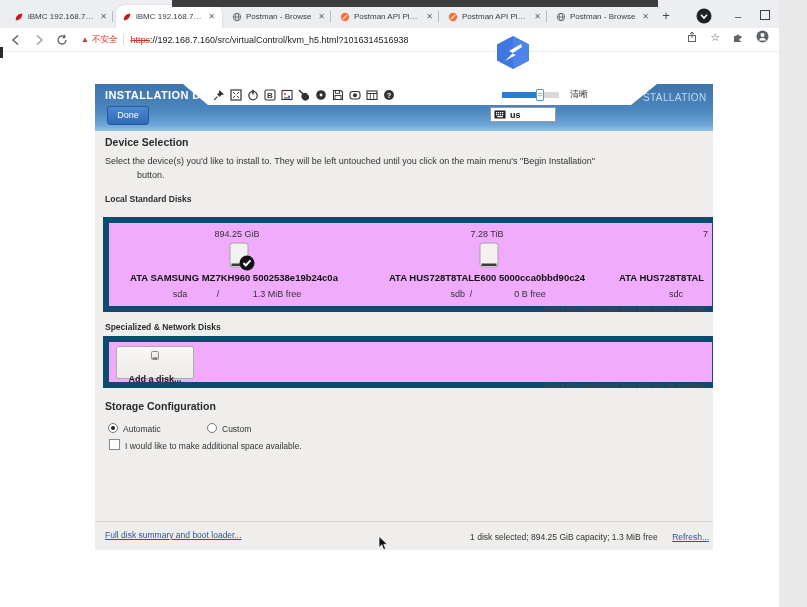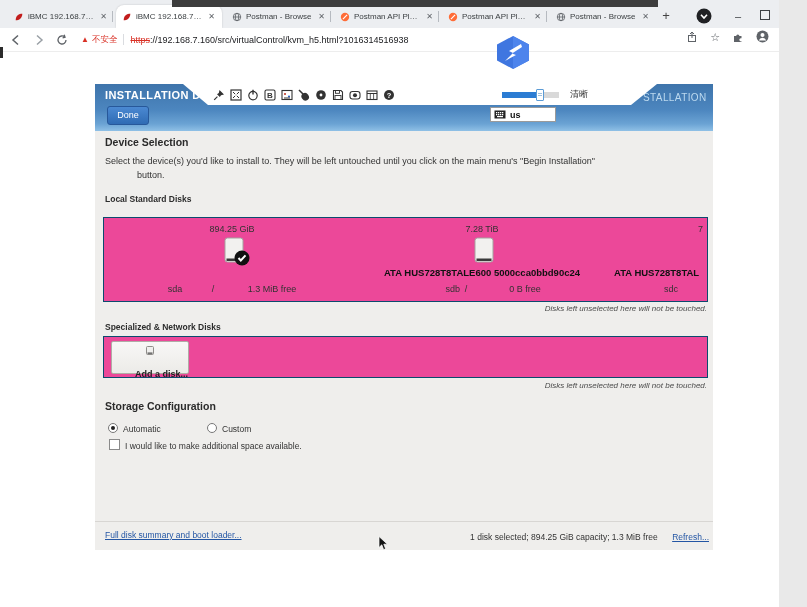--- a/index.html
+++ b/index.html
@@ -44,31 +44,31 @@
           background:linear-gradient(180deg,#3e74ab 0%,#4c86bf 55%,#6ba3d4 85%,#8fc0e6 100%);}
   .banner-title{position:absolute;left:10px;top:5px;font-size:11px;font-weight:bold;color:#fff;
                 letter-spacing:.4px;white-space:nowrap;}
   .banner-right{position:absolute;left:548px;top:8px;font-size:10px;color:#bcd9ef;letter-spacing:.4px;}
   .donebtn{position:absolute;left:12px;top:22px;width:40px;height:17px;
            background:linear-gradient(#4b89d2,#2f6bb4);border:1px solid #27589a;border-radius:3px;
            color:#fff;font-size:9px;text-align:center;line-height:16px;}
   .sechdr{position:absolute;font-size:10.5px;font-weight:bold;color:#2b2b2b;}
   .bodytxt{position:absolute;font-size:9px;color:#333;}
   .minihdr{position:absolute;font-size:8.5px;font-weight:bold;color:#2d2d2d;}
-  .panel{position:absolute;left:8px;width:603px;background:#ec4899;border:1px solid #0c4a6e;overflow:hidden;}
+  .panel{position:absolute;left:8px;width:603px;background:#f0abfc;border:6px solid #0c4a6e;overflow:hidden;}
   .note{position:absolute;right:6px;font-size:8px;font-style:italic;color:#4a4a4a;}
   .diskcol{position:absolute;top:0;width:244px;height:82px;}
   .cap{position:absolute;top:6px;width:126px;text-align:center;font-size:9px;color:#333;}
   .diskicon{position:absolute;top:19px;}
   .dname{position:absolute;top:49px;width:244px;text-align:center;font-size:9.5px;font-weight:bold;color:#111;
          white-space:nowrap;}
   .ddev{position:absolute;top:66px;font-size:9px;color:#333;}
   .addbtn{position:absolute;left:7px;top:4px;width:76px;height:31px;border:1px solid #b0aca6;border-radius:2px;
           background:linear-gradient(#f8f7f6,#ecebe8);text-align:center;}
-  .addbtn .lbl{font-size:9px;font-weight:bold;color:#222;display:block;margin-top:9px;text-align:right;}
+  .addbtn .lbl{font-size:9px;font-weight:bold;color:#222;display:block;margin-top:9px;}
   .radio{width:8px;height:8px;border:1px solid #777;border-radius:50%;background:#fff;display:inline-block;
          vertical-align:-1px;position:relative;}
   .radio.sel:after{content:"";position:absolute;left:2px;top:2px;width:4px;height:4px;border-radius:50%;background:#222;}
   .cbox{width:9px;height:9px;border:1px solid #8a8a8a;background:#fff;display:inline-block;vertical-align:-1px;}
   .optlabel{font-size:8.5px;color:#333;margin-left:5px;}
   .alink{font-size:8.5px;color:#2456a4;text-decoration:underline;}
   .botline{position:absolute;left:0;top:437px;width:618px;border-top:1px solid #d8d6d3;}
   .botrow{position:absolute;left:10px;right:4px;top:442px;display:flex;justify-content:space-between;align-items:center;}
   .summary{font-size:8.5px;color:#333;margin-right:10px;}
 
@@ -224,20 +224,21 @@
     <div class="panel" style="top:133px;height:83px;">
 
       <div class="diskcol" style="left:3px;">
         <div class="cap" style="left:62px;">894.25 GiB</div>
         <svg class="diskicon" style="left:114px;" width="30" height="30" viewBox="0 0 30 30">
           <rect x="4" y="1" width="18" height="24" rx="2.5" fill="#f2f1ef" stroke="#a5a3a0"></rect>
           <rect x="5.5" y="21.5" width="15" height="2.5" fill="#3a3a3a"></rect>
           <circle cx="21" cy="21" r="7.5" fill="#111"></circle>
           <path d="M17.5 21 l2.3 2.5 L24.5 18.4" fill="none" stroke="#fff" stroke-width="2"></path>
         </svg>
+        <div class="dname">ATA SAMSUNG MZ7KH960 5002538e19b24c0a</div>
         <span class="ddev" style="left:33px;width:70px;text-align:center;">sda</span>
         <span class="ddev" style="left:100px;width:12px;text-align:center;">/</span>
         <span class="ddev" style="left:120px;width:90px;text-align:center;">1.3 MiB free</span>
       </div>
 
       <div class="diskcol" style="left:256px;">
         <div class="cap" style="left:59px;">7.28 TiB</div>
         <svg class="diskicon" style="left:111px;" width="26" height="28" viewBox="0 0 26 28">
           <rect x="4" y="1" width="18" height="24" rx="2.5" fill="#f2f1ef" stroke="#a5a3a0"></rect>
           <rect x="5.5" y="21.5" width="15" height="2.5" fill="#3a3a3a"></rect>

